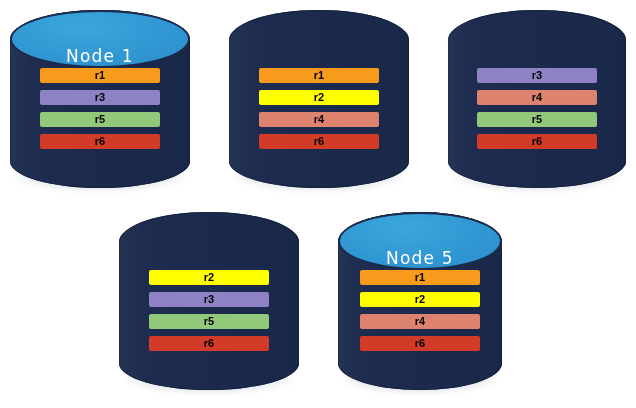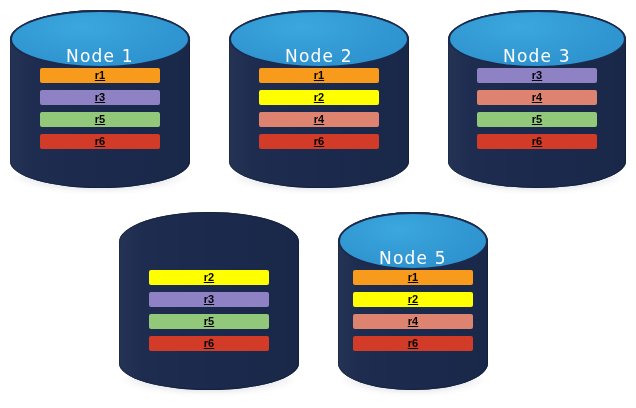--- a/index.html
+++ b/index.html
@@ -98,21 +98,20 @@
   
   .replica-list {
     position: absolute;
     left: 0;
     width: 100%;
     z-index: 4;
     display: flex;
     flex-direction: column;
     align-items: center;
     gap: 7px;
-    text-decoration: underline;
   }
 
   .replica {
     width: 120px;
     height: 15px;
     border-radius: 2px;
     display: flex;
     align-items: center;
     justify-content: center;
     font-size: 11px;
@@ -139,56 +138,50 @@
         <div class="replica" style="background: rgb(248, 155, 28);">r1</div>
         <div class="replica" style="background: rgb(143, 130, 196);">r3</div>
         <div class="replica" style="background: rgb(145, 200, 122);">r5</div>
         <div class="replica" style="background: rgb(209, 59, 40);">r6</div>
       </div>
     </div>
     <div class="node" style="left: 229px; top: 10px; width: 180px; height: 178px;">
       <div class="cyl-shadow"></div>
       <div class="cyl-body"></div>
       <div class="cyl-sheen"></div>
-      <div class="cyl-top">
-        <div class="node-title">Node 2</div>
-      </div>
       <div class="replica-list" style="top: 58px;">
         <div class="replica" style="background: rgb(248, 155, 28);">r1</div>
         <div class="replica" style="background: rgb(255, 255, 0);">r2</div>
         <div class="replica" style="background: rgb(222, 131, 112);">r4</div>
         <div class="replica" style="background: rgb(209, 59, 40);">r6</div>
       </div>
     </div>
     <div class="node" style="left: 448px; top: 10px; width: 178px; height: 178px;">
       <div class="cyl-shadow"></div>
       <div class="cyl-body"></div>
       <div class="cyl-sheen"></div>
-      <div class="cyl-top">
-        <div class="node-title">Node 3</div>
-      </div>
       <div class="replica-list" style="top: 58px;">
         <div class="replica" style="background: rgb(143, 130, 196);">r3</div>
         <div class="replica" style="background: rgb(222, 131, 112);">r4</div>
         <div class="replica" style="background: rgb(145, 200, 122);">r5</div>
         <div class="replica" style="background: rgb(209, 59, 40);">r6</div>
       </div>
     </div>
     <div class="node" style="left: 119px; top: 212px; width: 180px; height: 178px;">
       <div class="cyl-shadow"></div>
       <div class="cyl-body"></div>
       <div class="cyl-sheen"></div>
       <div class="replica-list" style="top: 58px;">
         <div class="replica" style="background: rgb(255, 255, 0);">r2</div>
         <div class="replica" style="background: rgb(143, 130, 196);">r3</div>
         <div class="replica" style="background: rgb(145, 200, 122);">r5</div>
         <div class="replica" style="background: rgb(209, 59, 40);">r6</div>
       </div>
     </div>
-    <div class="node" style="left: 338px; top: 212px; width: 150px; height: 178px;">
+    <div class="node" style="left: 338px; top: 212px; width: 164px; height: 178px;">
       <div class="cyl-shadow"></div>
       <div class="cyl-body"></div>
       <div class="cyl-sheen"></div>
       <div class="cyl-top">
         <div class="node-title">Node 5</div>
       </div>
       <div class="replica-list" style="top: 58px;">
         <div class="replica" style="background: rgb(248, 155, 28);">r1</div>
         <div class="replica" style="background: rgb(255, 255, 0);">r2</div>
         <div class="replica" style="background: rgb(222, 131, 112);">r4</div>

